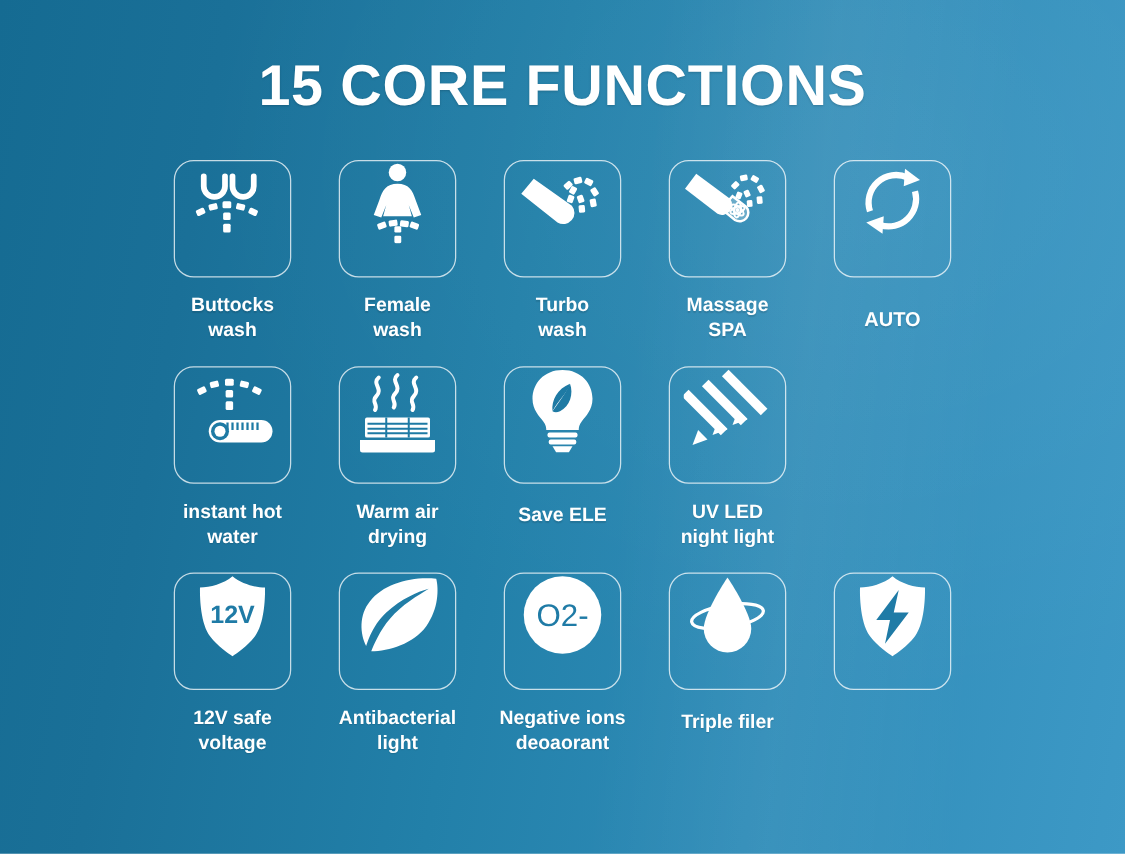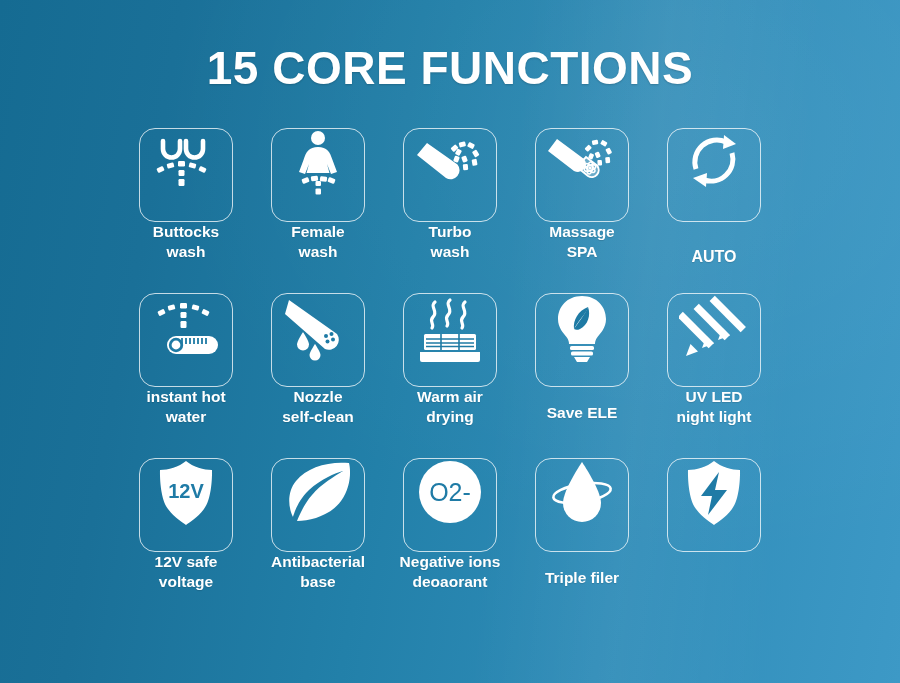--- a/index.html
+++ b/index.html
@@ -41,20 +41,21 @@
     display:flex; flex-direction:column; align-items:center;
   }
   .box{
     width:94px; height:94px;
     border:1.6px solid rgba(255,255,255,0.75);
     border-radius:16px;
     display:flex; justify-content:center;
   }
   .box svg{ display:block; }
   .label{
+    margin-top:13px;
     text-align:center;
     font-size:15.5px;
     font-weight:bold;
     line-height:1.32;
     color:#ffffff;
     text-shadow:0 1px 1px rgba(0,0,0,0.13);
     width:132px;
     white-space:pre-line;
   }
   
@@ -223,37 +224,20 @@
                   <line x1="51" y1="44" x2="51" y2="50"></line>
                 <line x1="55" y1="44" x2="55" y2="50"></line>
               </g>
             </g>
           </svg>
         </div>
         <div class="label">instant hot
 water</div>
       </div>
 
-      <div class="cell">
-        <div class="box">
-          <svg width="70" height="70" viewBox="0 0 70 70">
-            <g fill="#fff">
-              <path d="M6 6 L54 40 a10 10 0 0 1 -12 15 L2 20 Z"></path>
-              <circle cx="43" cy="42" r="2" fill="#1e7aa4"></circle>
-                <circle cx="48.5" cy="40" r="2" fill="#1e7aa4"></circle>
-              <circle cx="44.5" cy="47.5" r="2" fill="#1e7aa4"></circle>
-                <circle cx="50" cy="45.5" r="2" fill="#1e7aa4"></circle>
-              <path d="M20 38 C20 38 14 47 14 50.5 a6 6 0 0 0 12 0 C26 47 20 38 20 38 Z"></path>
-              <path d="M32 50 C32 50 26.5 58 26.5 61 a5.5 5.5 0 0 0 11 0 C37.5 58 32 50 32 50 Z"></path>
-            </g>
-          </svg>
-        </div>
-        <div class="label">Nozzle
-self-clean</div>
-      </div>
 
       <div class="cell">
         <div class="box">
           <svg width="70" height="70" viewBox="0 0 70 70">
             <g fill="none" stroke="#fff" stroke-width="3.2" stroke-linecap="round">
               <path d="M20 8 C14 13 24 17 18 23 C13.5 27.5 20 30 17 34"></path>
               <path d="M35 6 C29 11 39 15 33 21 C28.5 25.5 35 28 32 32"></path>
               <path d="M50 8 C44 13 54 17 48 23 C43.5 27.5 50 30 47 34"></path>
             </g>
             <g>
@@ -327,21 +311,21 @@
 voltage</div>
       </div>
 
       <div class="cell">
         <div class="box">
           <svg width="70" height="64" viewBox="0 0 70 64">
             <path d="M66 4 C46 2 24 8 13 22 C4 33 5 48 10 58 C10 58 14 42 26 31 C38 20 52 14 60 12 C52 17 38 25 29 36 C21 45 16 57 14 62 C28 62 48 56 58 42 C68 28 68 12 66 4 Z" fill="#fff"></path>
           </svg>
         </div>
         <div class="label">Antibacterial
-base</div>
+light</div>
       </div>
 
       <div class="cell">
         <div class="box">
           <svg width="66" height="66" viewBox="0 0 66 66">
             <circle cx="33" cy="33" r="31" fill="#fff"></circle>
             <text x="33" y="42" text-anchor="middle" font-family="Liberation Sans, sans-serif" font-size="25" fill="#1f7ba6">O2-</text>
           </svg>
         </div>
         <div class="label">Negative ions

